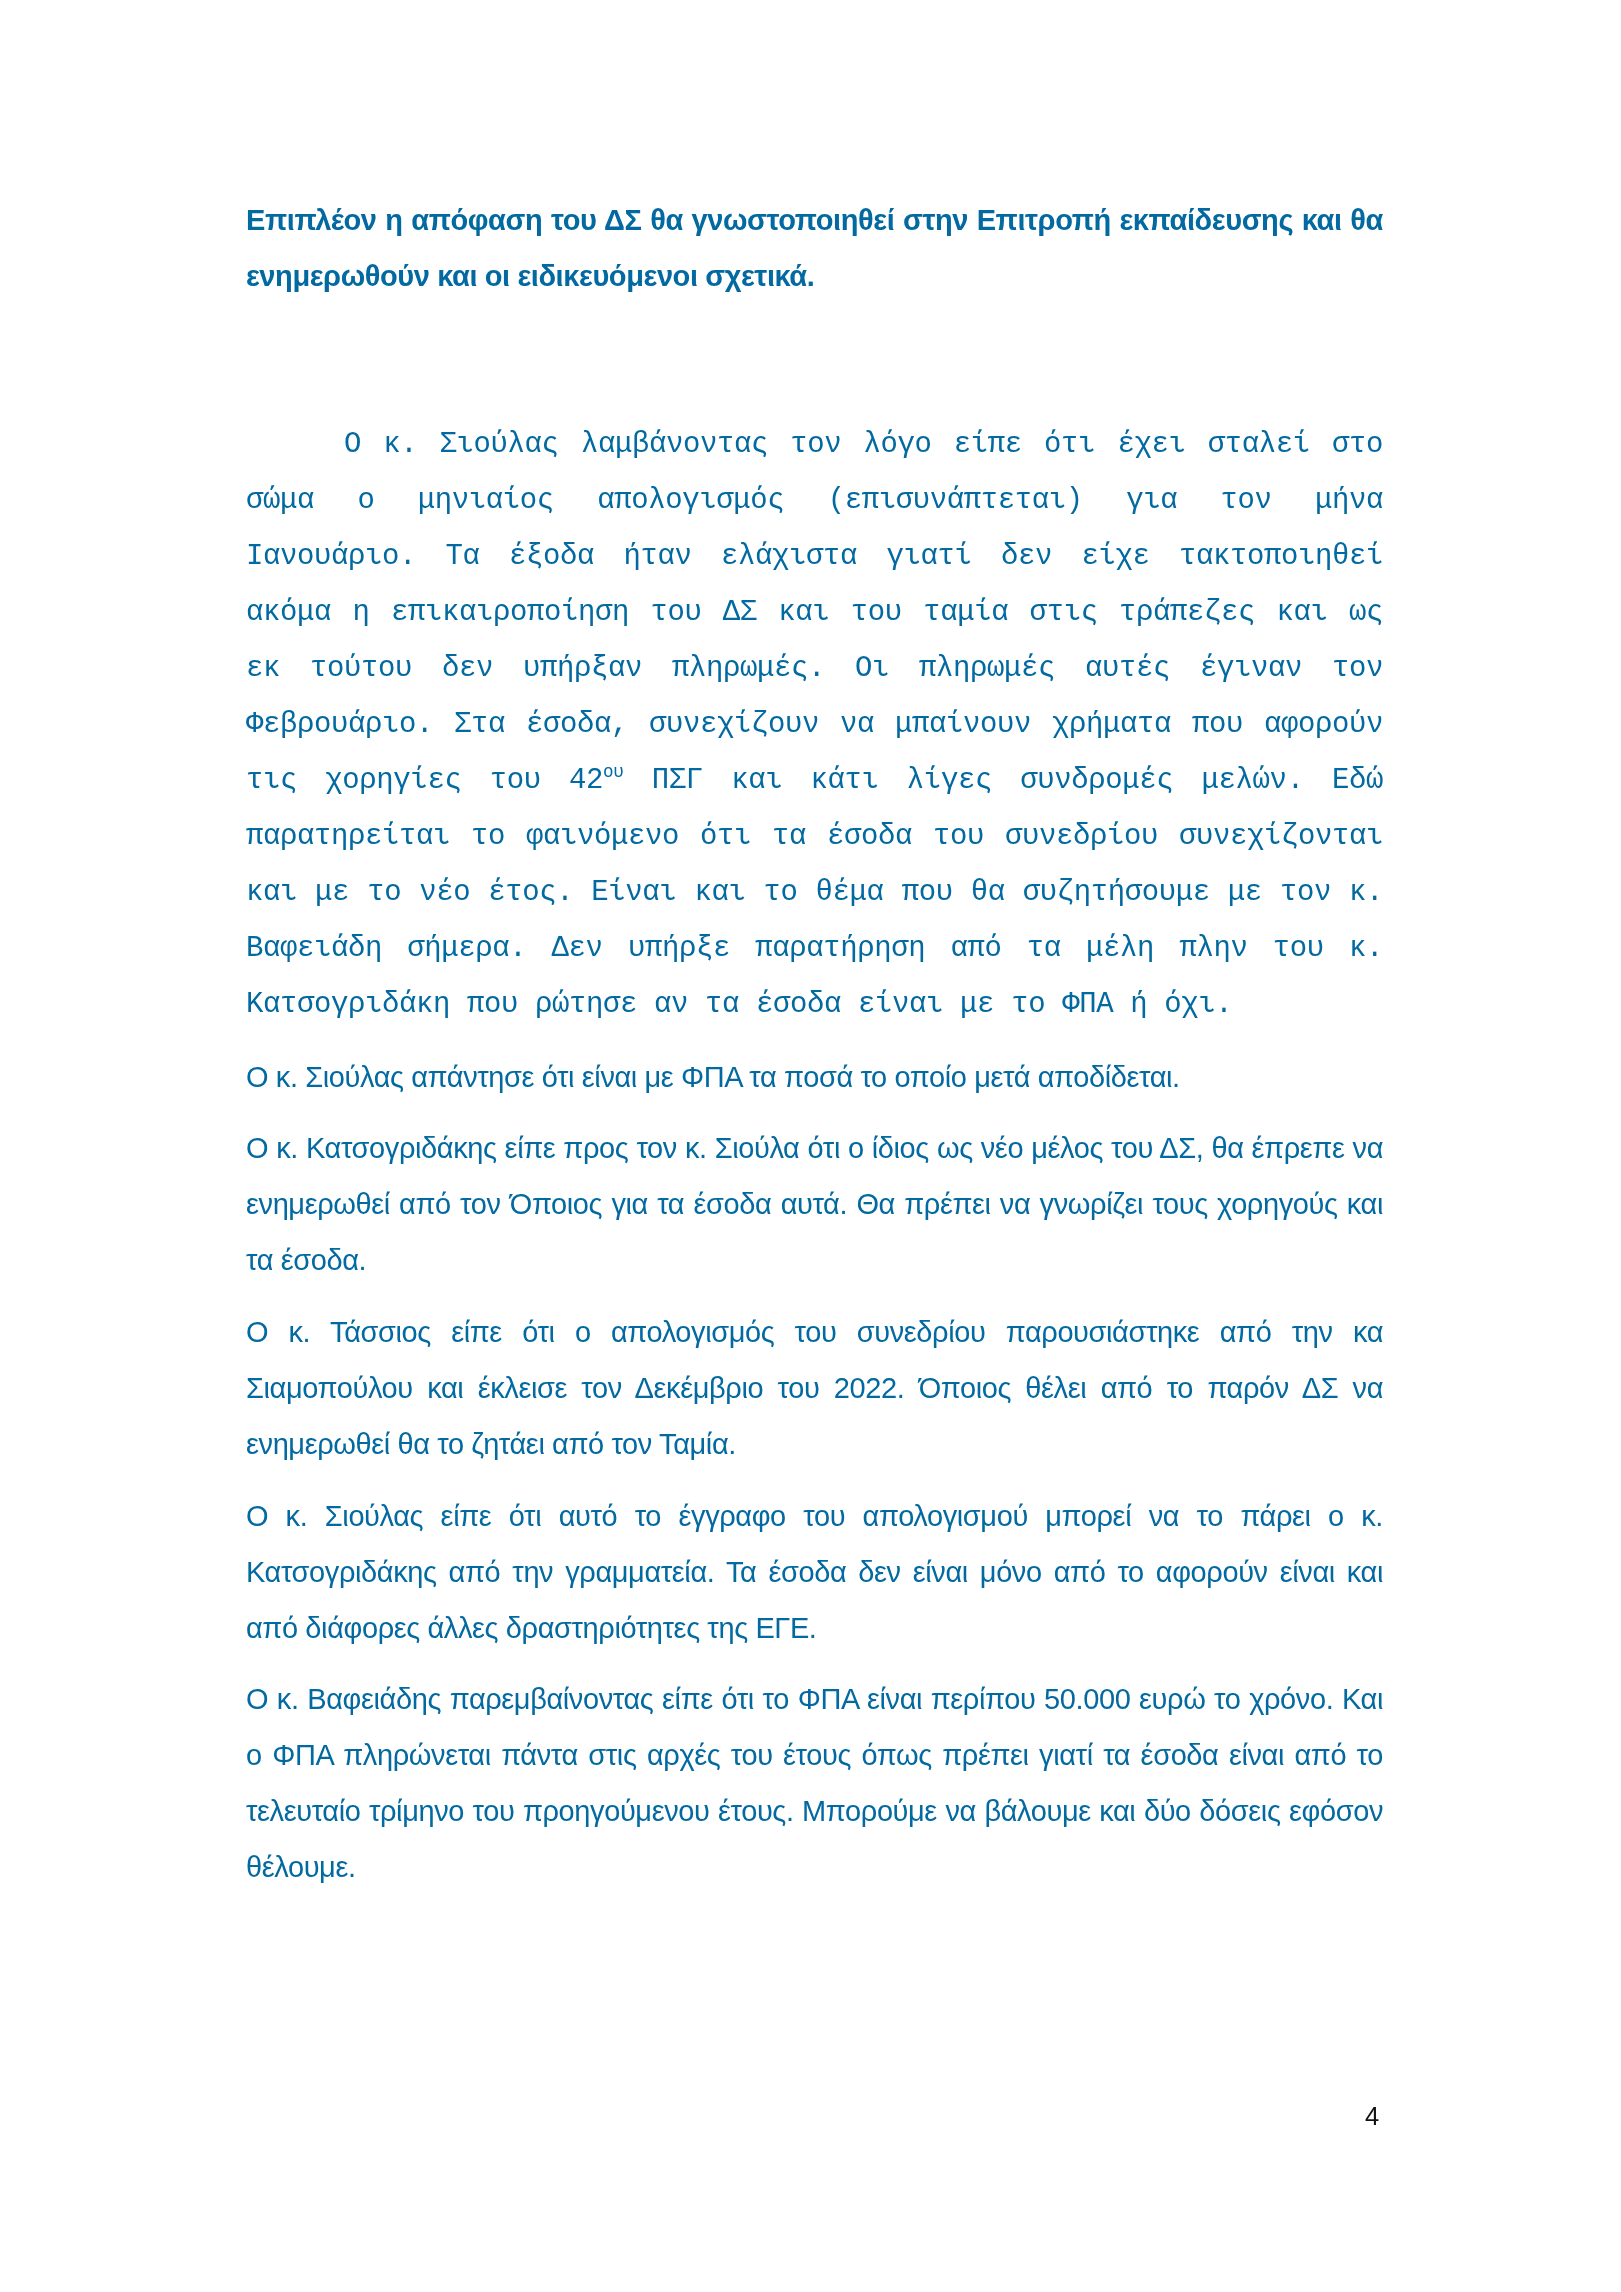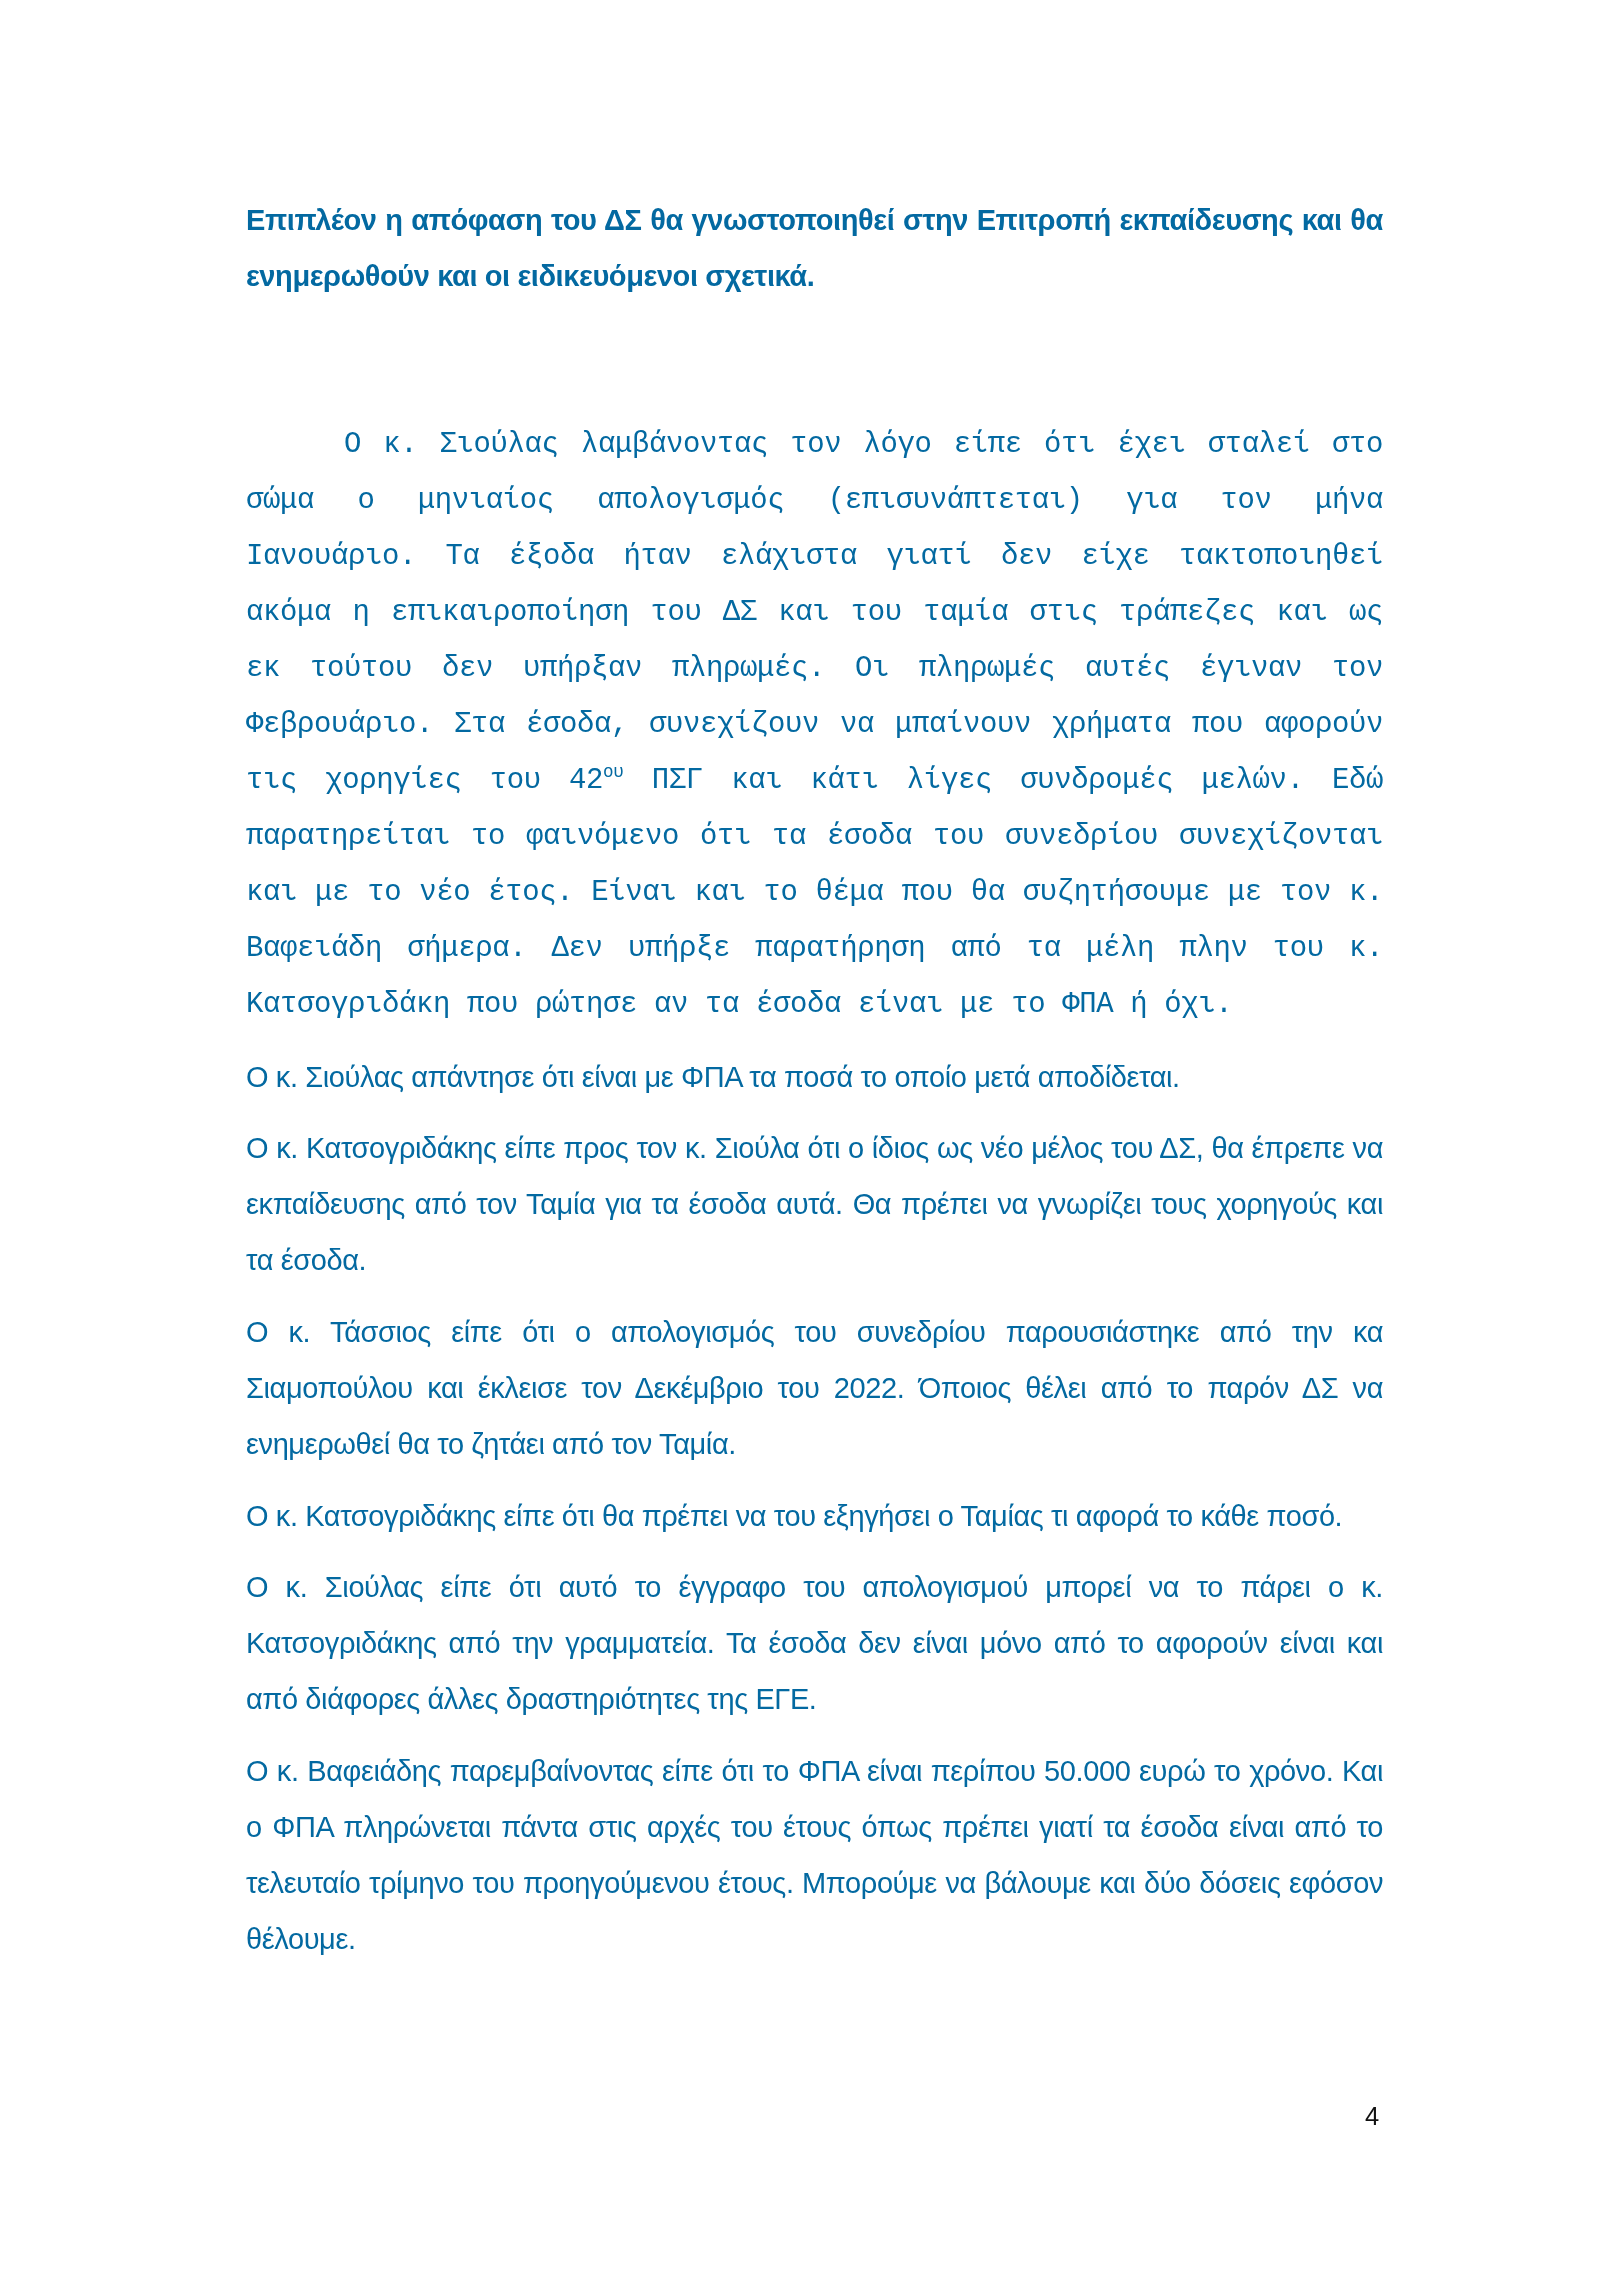--- a/index.html
+++ b/index.html
@@ -27,21 +27,20 @@
 </head>
 <body>
 
 <div class="page">
   <p class="para bold intro last-left">Επιπλέον η απόφαση του ΔΣ θα γνωστοποιηθεί στην Επιτροπή εκπαίδευσης και θα ενημερωθούν και  οι ειδικευόμενοι σχετικά.</p>
 
 
   <p class="para indent last-left"><span>Ο κ. Σιούλας λαμβάνοντας τον λόγο είπε ότι έχει σταλεί στο σώμα ο μηνιαίος απολογισμός (επισυνάπτεται)  για τον μήνα Ιανουάριο. Τα έξοδα ήταν ελάχιστα γιατί δεν είχε τακτοποιηθεί ακόμα η επικαιροποίηση  του ΔΣ και του ταμία στις τράπεζες και ως εκ τούτου δεν υπήρξαν πληρωμές. Οι πληρωμές αυτές έγιναν τον Φεβρουάριο. Στα έσοδα, συνεχίζουν να μπαίνουν χρήματα που αφορούν τις χορηγίες του 42</span><sup>ου</sup><span> ΠΣΓ και κάτι λίγες συνδρομές μελών. Εδώ παρατηρείται το φαινόμενο ότι τα έσοδα του συνεδρίου συνεχίζονται και με το νέο έτος. Είναι και το θέμα που θα συζητήσουμε με τον κ. Βαφειάδη σήμερα. Δεν υπήρξε παρατήρηση από τα μέλη πλην του κ. Κατσογριδάκη που ρώτησε αν τα έσοδα είναι με το ΦΠΑ ή όχι.</span></p>
 
   <p class="para gap last-left">Ο κ. Σιούλας απάντησε ότι είναι με ΦΠΑ τα ποσά το οποίο μετά αποδίδεται.</p>
-  <p class="para gap last-left">Ο κ. Κατσογριδάκης είπε προς τον κ. Σιούλα ότι ο ίδιος ως νέο μέλος του ΔΣ, θα έπρεπε να εκπαίδευσης από τον Ταμία για τα έσοδα αυτά. Θα πρέπει να γνωρίζει τους χορηγούς και τα έσοδα.</p>
+  <p class="para gap last-left">Ο κ. Κατσογριδάκης είπε προς τον κ. Σιούλα ότι ο ίδιος ως νέο μέλος του ΔΣ, θα έπρεπε να ενημερωθεί από τον Όποιος για τα έσοδα αυτά. Θα πρέπει να γνωρίζει τους χορηγούς και τα έσοδα.</p>
   <p class="para gap last-left">Ο κ. Τάσσιος είπε ότι ο απολογισμός του συνεδρίου παρουσιάστηκε από την κα Σιαμοπούλου και έκλεισε τον Δεκέμβριο του 2022. Όποιος θέλει από το παρόν ΔΣ να ενημερωθεί θα το ζητάει από τον Ταμία.</p>
-  <p class="para gap last-left">Ο κ. Κατσογριδάκης είπε ότι θα πρέπει να του εξηγήσει ο Ταμίας τι αφορά το κάθε ποσό.</p>
   <p class="para gap last-left">Ο κ. Σιούλας είπε ότι αυτό το έγγραφο του απολογισμού μπορεί να το πάρει ο κ. Κατσογριδάκης από την γραμματεία.  Τα έσοδα δεν είναι μόνο από το αφορούν είναι και από διάφορες άλλες δραστηριότητες της ΕΓΕ.</p>
   <p class="para gap last-left">Ο κ. Βαφειάδης παρεμβαίνοντας είπε ότι το ΦΠΑ είναι περίπου 50.000 ευρώ το χρόνο. Και ο ΦΠΑ πληρώνεται πάντα στις αρχές του έτους όπως πρέπει γιατί τα έσοδα είναι από το τελευταίο τρίμηνο του προηγούμενου έτους.  Μπορούμε να βάλουμε και δύο δόσεις εφόσον θέλουμε.</p>
 </div>
 
 <div class="page-number">4</div>
 
 
 </body></html>

